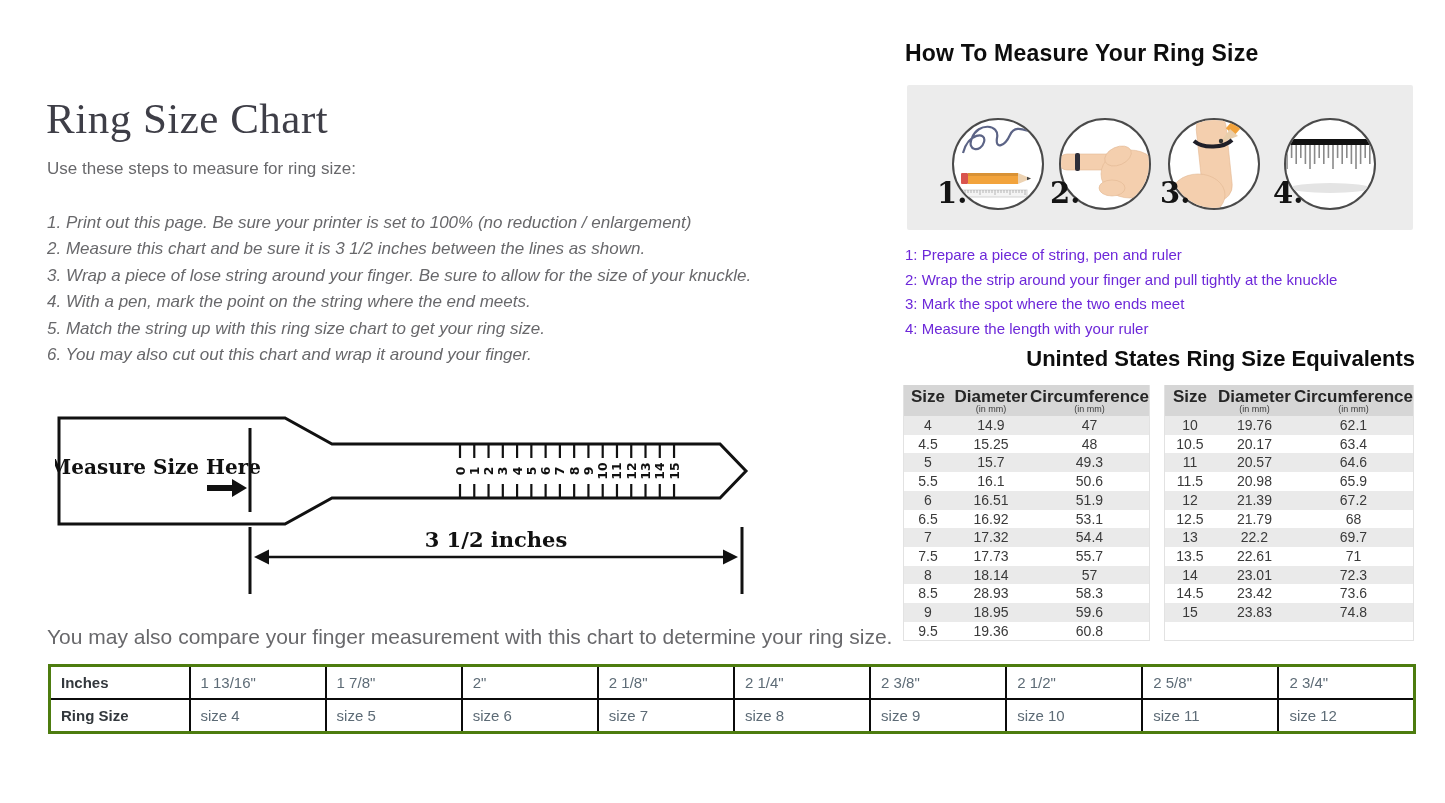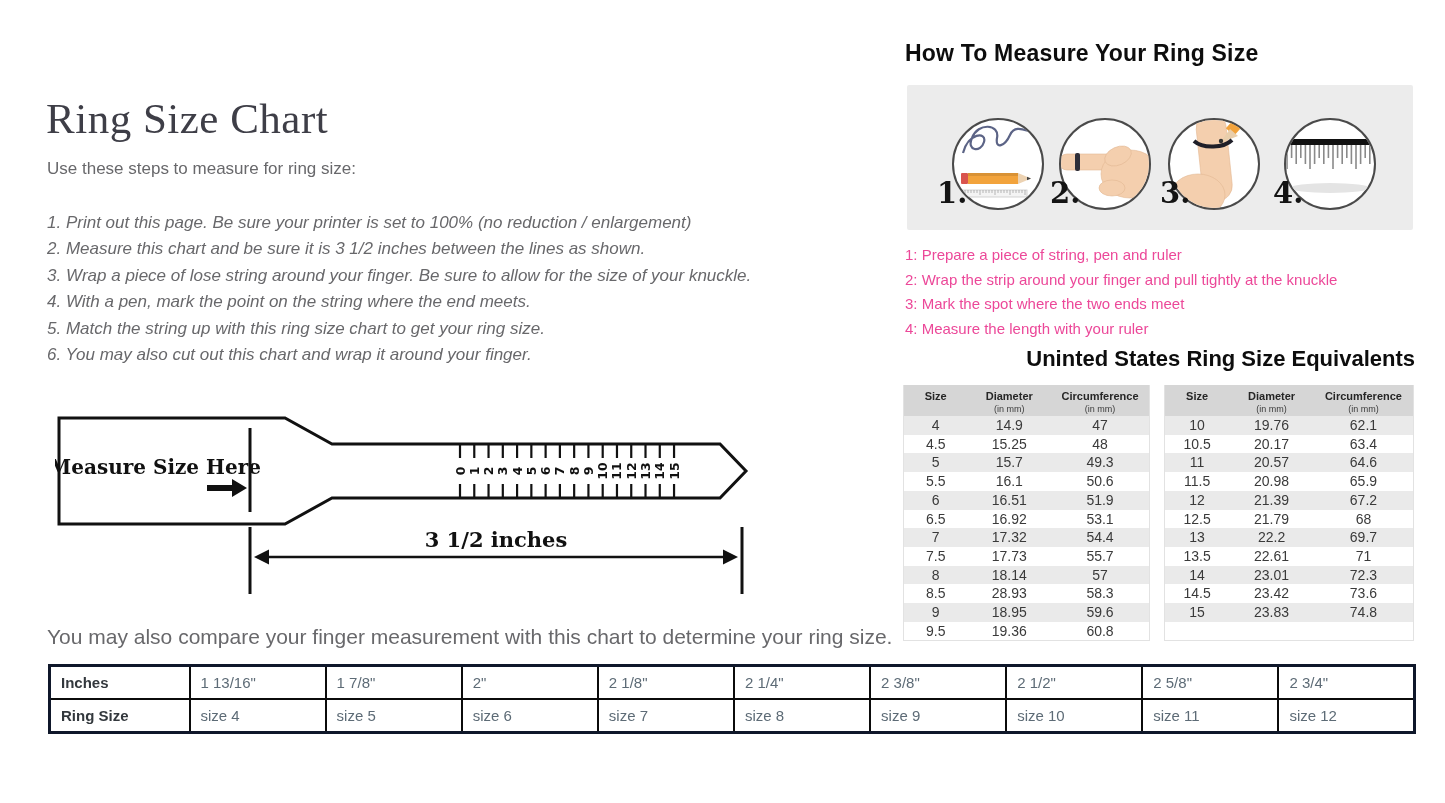--- a/index.html
+++ b/index.html
@@ -40,45 +40,45 @@
   .sizer .mid{stroke:var(--ink);stroke-width:2.4;}
   .sizer .tick{stroke:var(--ink);stroke-width:2.2;}
   .sizer .measure-label{font-family:"DejaVu Serif","Liberation Serif",serif;font-weight:700;font-size:20px;fill:var(--ink);text-anchor:middle;}
   .sizer .inches-label{font-family:"DejaVu Serif","Liberation Serif",serif;font-weight:700;font-size:21px;fill:var(--ink);text-anchor:middle;}
   .sizer .tick-num{font-family:"DejaVu Sans","Liberation Sans",sans-serif;font-weight:700;font-size:12.5px;fill:var(--ink);text-anchor:middle;}
   .sizer .fill-ink{fill:var(--ink);}
 
   
   .conv{
     left:48px;top:664px;width:1368px;border-collapse:collapse;table-layout:fixed;
-    border:3px solid #0f172a;font-size:15px;
+    border:3px solid #4d7c0f;font-size:15px;
   }
   .conv td{border:2px solid #0b0b0b;height:31px;padding:0 0 0 10px;vertical-align:middle;background:#fff;}
   .conv td.lbl{font-weight:700;color:#33383d;}
   .conv td.val{color:var(--conv-val);}
 
   
   .right-title{left:905px;top:40px;width:510px;text-align:left;font-size:23px;font-weight:700;color:var(--head-c);letter-spacing:.2px;}
   .illus{left:907px;top:85px;width:506px;height:145px;}
   .illus .panel{fill:var(--panel-bg);}
   .illus .circle{fill:#fff;stroke:#4a4a4a;stroke-width:2;}
   .illus .num{font-family:"DejaVu Serif","Liberation Serif",serif;font-weight:700;font-size:29px;fill:#141414;}
   .illus .skin{fill:var(--skin);stroke:#e3b894;stroke-width:.6;}
   .illus .pencil-body{fill:var(--pencil);}
-  .steps-right{left:905px;top:243px;font-size:15px;color:#ec4899;}
+  .steps-right{left:905px;top:243px;font-size:15px;color:#6d28d9;}
   .steps-right .line{line-height:24.6px;}
   .equiv-title{left:905px;top:346px;width:510px;text-align:right;font-size:22px;font-weight:700;color:var(--head-c);}
 
   .us-tables{left:903px;top:385px;display:flex;gap:14px;}
   .us-table{border-collapse:collapse;font-size:14px;color:var(--table-text);
     border-left:1px solid #e2e2e2;border-right:1px solid #e2e2e2;border-bottom:1px solid #e2e2e2;}
   .us-table.left-t{width:247px;}
   .us-table.right-t{width:250px;}
   .us-table th{background:var(--th-bg);padding:3px 0 2px;vertical-align:top;font-weight:700;color:#262626;}
-  .us-table th .h{font-size:11px;line-height:17px;}
+  .us-table th .h{font-size:17px;line-height:17px;}
   .us-table th .sub{font-size:9px;font-weight:400;color:#3c3c3c;line-height:9px;}
   .us-table td{height:18.7px;padding:0;text-align:center;line-height:18.7px;}
   .us-table tbody tr:nth-child(odd){background:var(--alt-bg);}
   .us-table tbody tr.empty{background:#fff;}
   .us-table col.c-size{width:26%;}
   .us-table col.c-diam{width:34%;}
   .us-table col.c-circ{width:40%;}
 </style>
 </head>
 <body>

